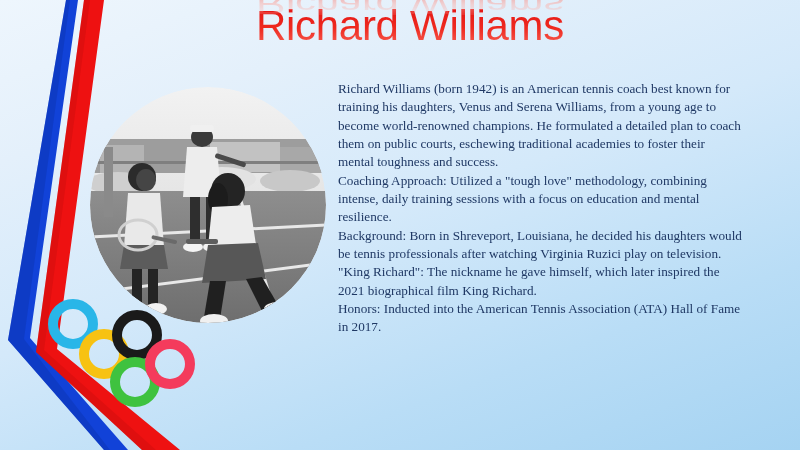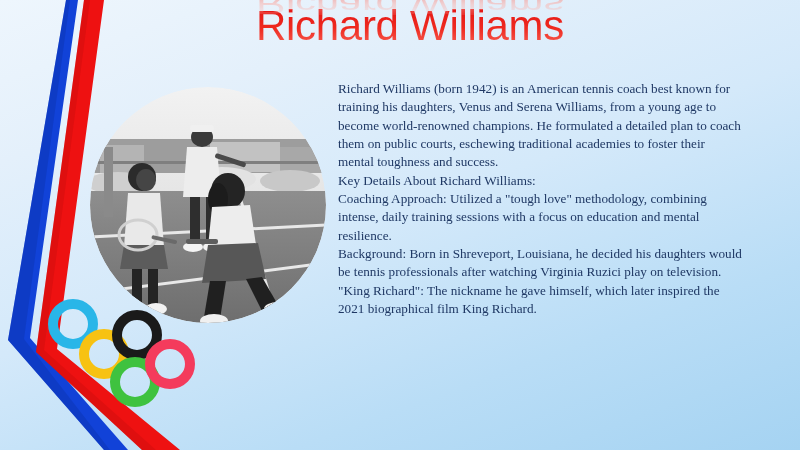--- a/index.html
+++ b/index.html
@@ -199,19 +199,19 @@
     </svg>
   </div>
 
   <div class="title-block">
     <div class="title-main">Richard Williams</div>
     <div class="title-reflection" aria-hidden="true">Richard Williams</div>
   </div>
 
   <div class="body-copy">
     <p class="para">Richard Williams (born 1942) is an American tennis coach best known for training his daughters, Venus and Serena Williams, from a young age to become world-renowned champions. He formulated a detailed plan to coach them on public courts, eschewing traditional academies to foster their mental toughness and success.</p>
-    <p class="para">Key Details About Richard Williams:</p>
     <p class="para">Coaching Approach: Utilized a "tough love" methodology, combining intense, daily training sessions with a focus on education and mental resilience.</p>
     <p class="para">Background: Born in Shreveport, Louisiana, he decided his daughters would be tennis professionals after watching Virginia Ruzici play on television.</p>
     <p class="para">"King Richard": The nickname he gave himself, which later inspired the 2021 biographical film King Richard.</p>
+    <p class="para">Honors: Inducted into the American Tennis Association (ATA) Hall of Fame in 2017.</p>
   </div>
 
 </div>
 
 </body></html>

